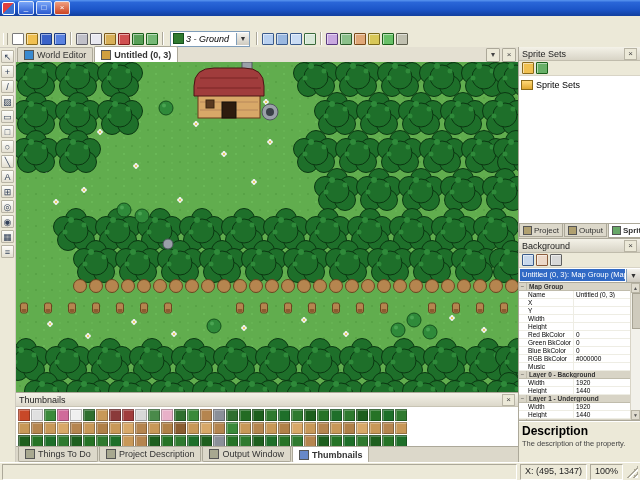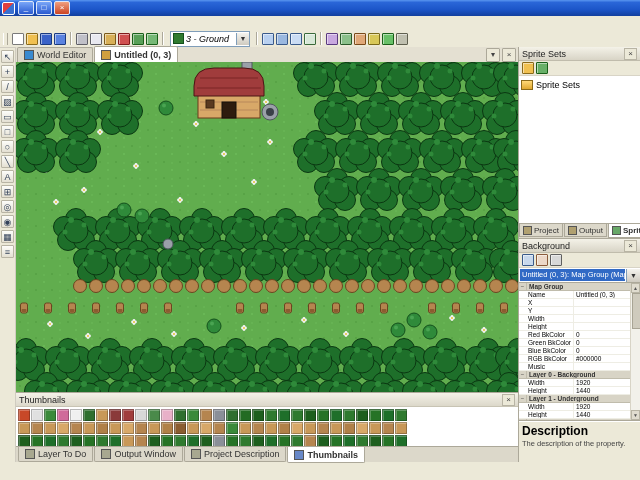--- a/index.html
+++ b/index.html
@@ -506,29 +506,29 @@
             <div class="tile" style="background: rgb(30, 95, 30);"></div>
             <div class="tile" style="background: rgb(38, 115, 38);"></div>
             <div class="tile" style="background: rgb(30, 111, 42);"></div>
           </div>
         </div>
     </div>
 
     <div id="bottom-tabstrip">
         <div class="btab">
           <div class="ic" style="background: rgb(168, 168, 144);"></div>
-          <div>Layer To Do</div>
+          <div>Things To Do</div>
+        </div>
+        <div class="btab">
+          <div class="ic" style="background: rgb(168, 168, 144);"></div>
+          <div>Project Description</div>
         </div>
         <div class="btab">
           <div class="ic" style="background: rgb(168, 168, 144);"></div>
           <div>Output Window</div>
-        </div>
-        <div class="btab">
-          <div class="ic" style="background: rgb(168, 168, 144);"></div>
-          <div>Project Description</div>
         </div>
         <div class="btab active">
           <div class="ic" style="background: rgb(104, 136, 200);"></div>
           <div>Thumbnails</div>
         </div>
       </div>
   </div>
 
   <div id="right">
 
@@ -654,14 +654,20 @@
         <div class="thumbtrack"></div>
         <div class="arr" style="position:absolute;bottom:0;width:7px;">▼</div>
       </div>
     </div>
     <div id="prop-desc">
       <div class="dt">Description</div>
       <div class="dd">The description of the property.</div>
     </div>
   </div>
 
+  <div id="statusbar">
+    <div class="scell" id="scell-main"></div>
+    <div class="scell">X: (495, 1347)</div>
+    <div class="scell">100%</div>
+    <div id="resize-grip"></div>
+  </div>
 
 </div>
 
 </body></html>

